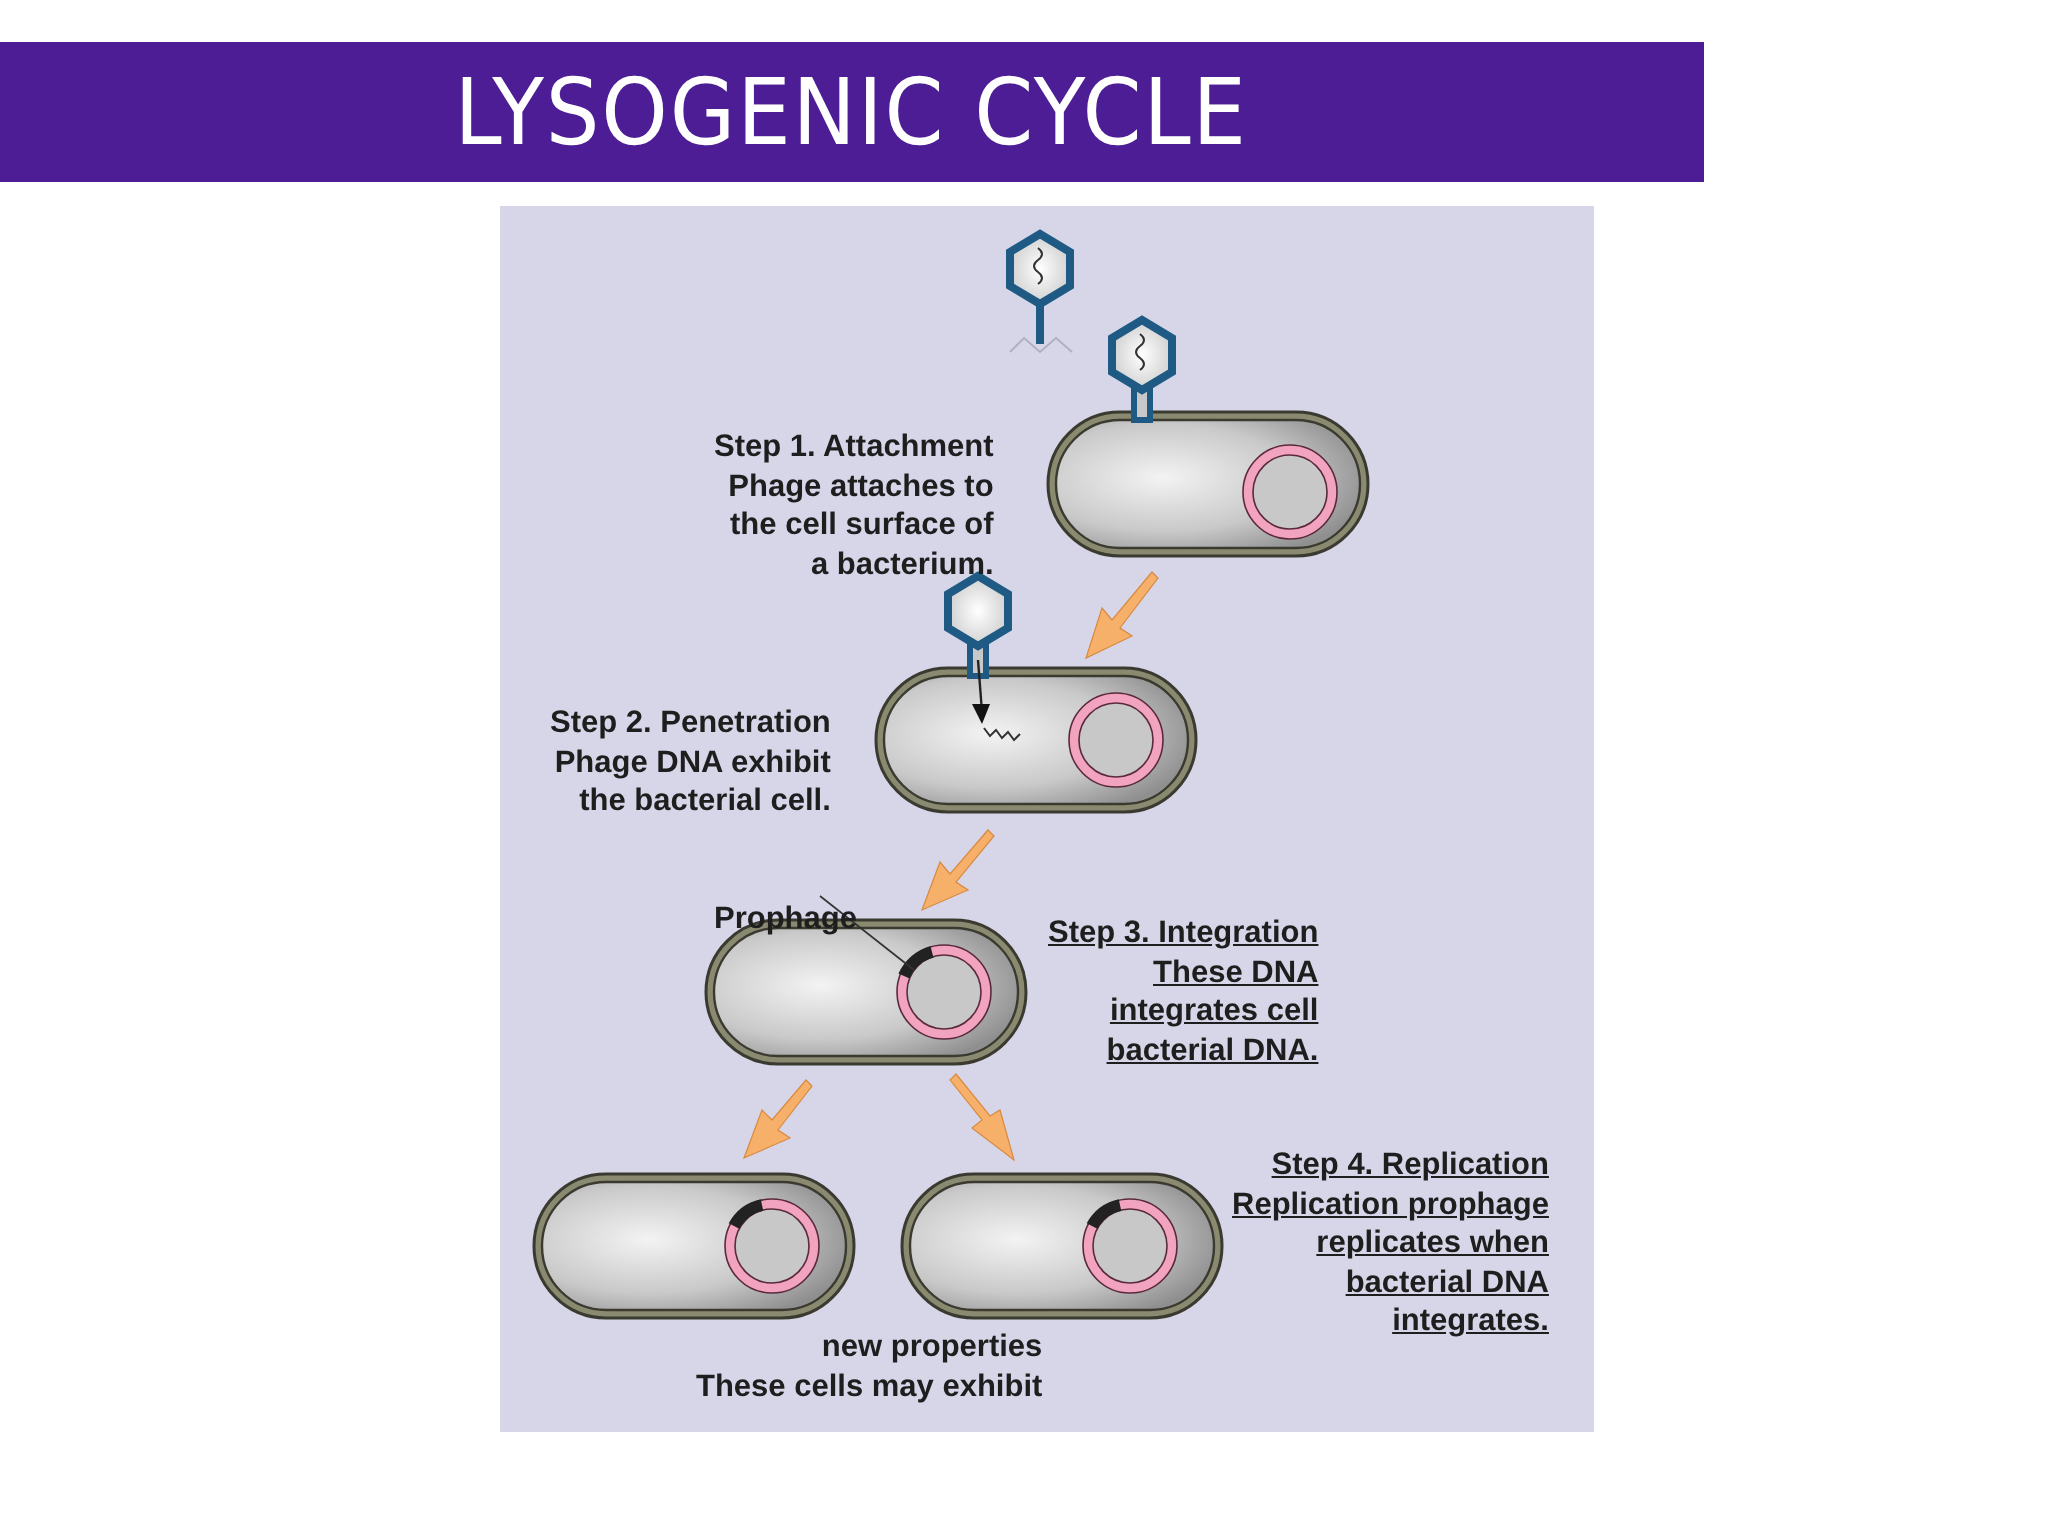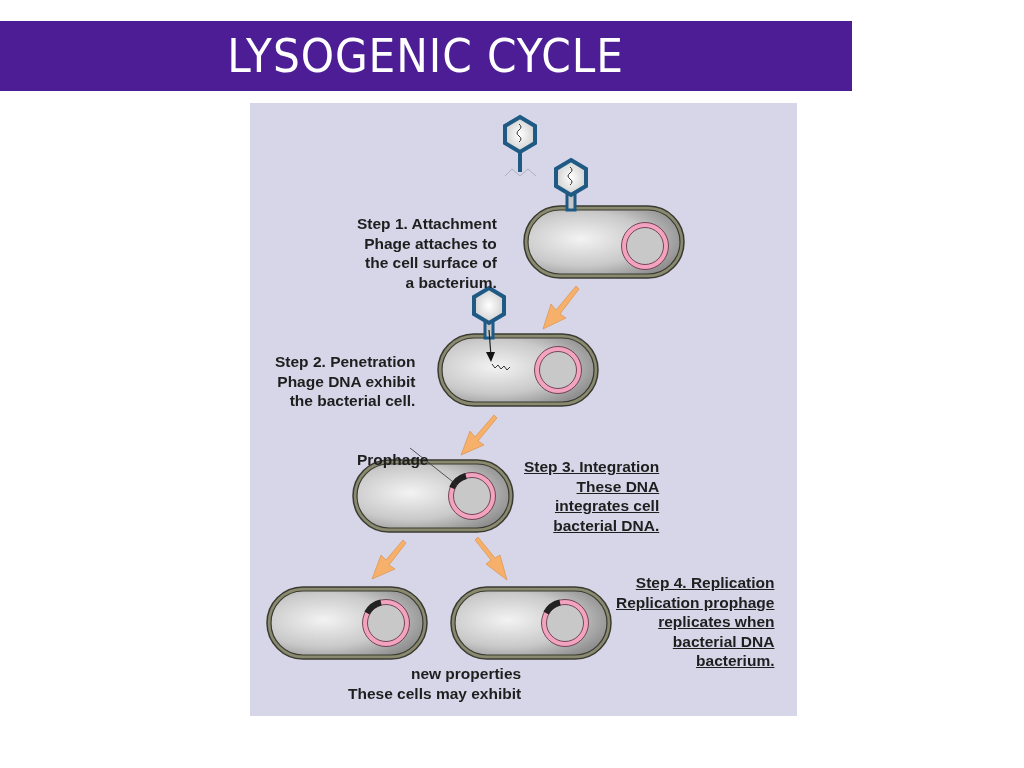--- a/index.html
+++ b/index.html
@@ -125,19 +125,19 @@
   <div>These DNA</div>
   <div>integrates cell</div>
   <div>bacterial DNA.</div>
 </div>
 
 <div class="label" style="left:616px; top:573px;text-decoration:underline;">
   <div>Step 4. Replication</div>
   <div>Replication prophage</div>
   <div>replicates when</div>
   <div>bacterial DNA</div>
-  <div>bacterium.</div>
+  <div>integrates.</div>
 </div>
 
 <div class="label" style="left:348px; top:664px;">
   <div>new properties</div>
   <div>These cells may exhibit</div>
 </div>
 
 </body></html>

